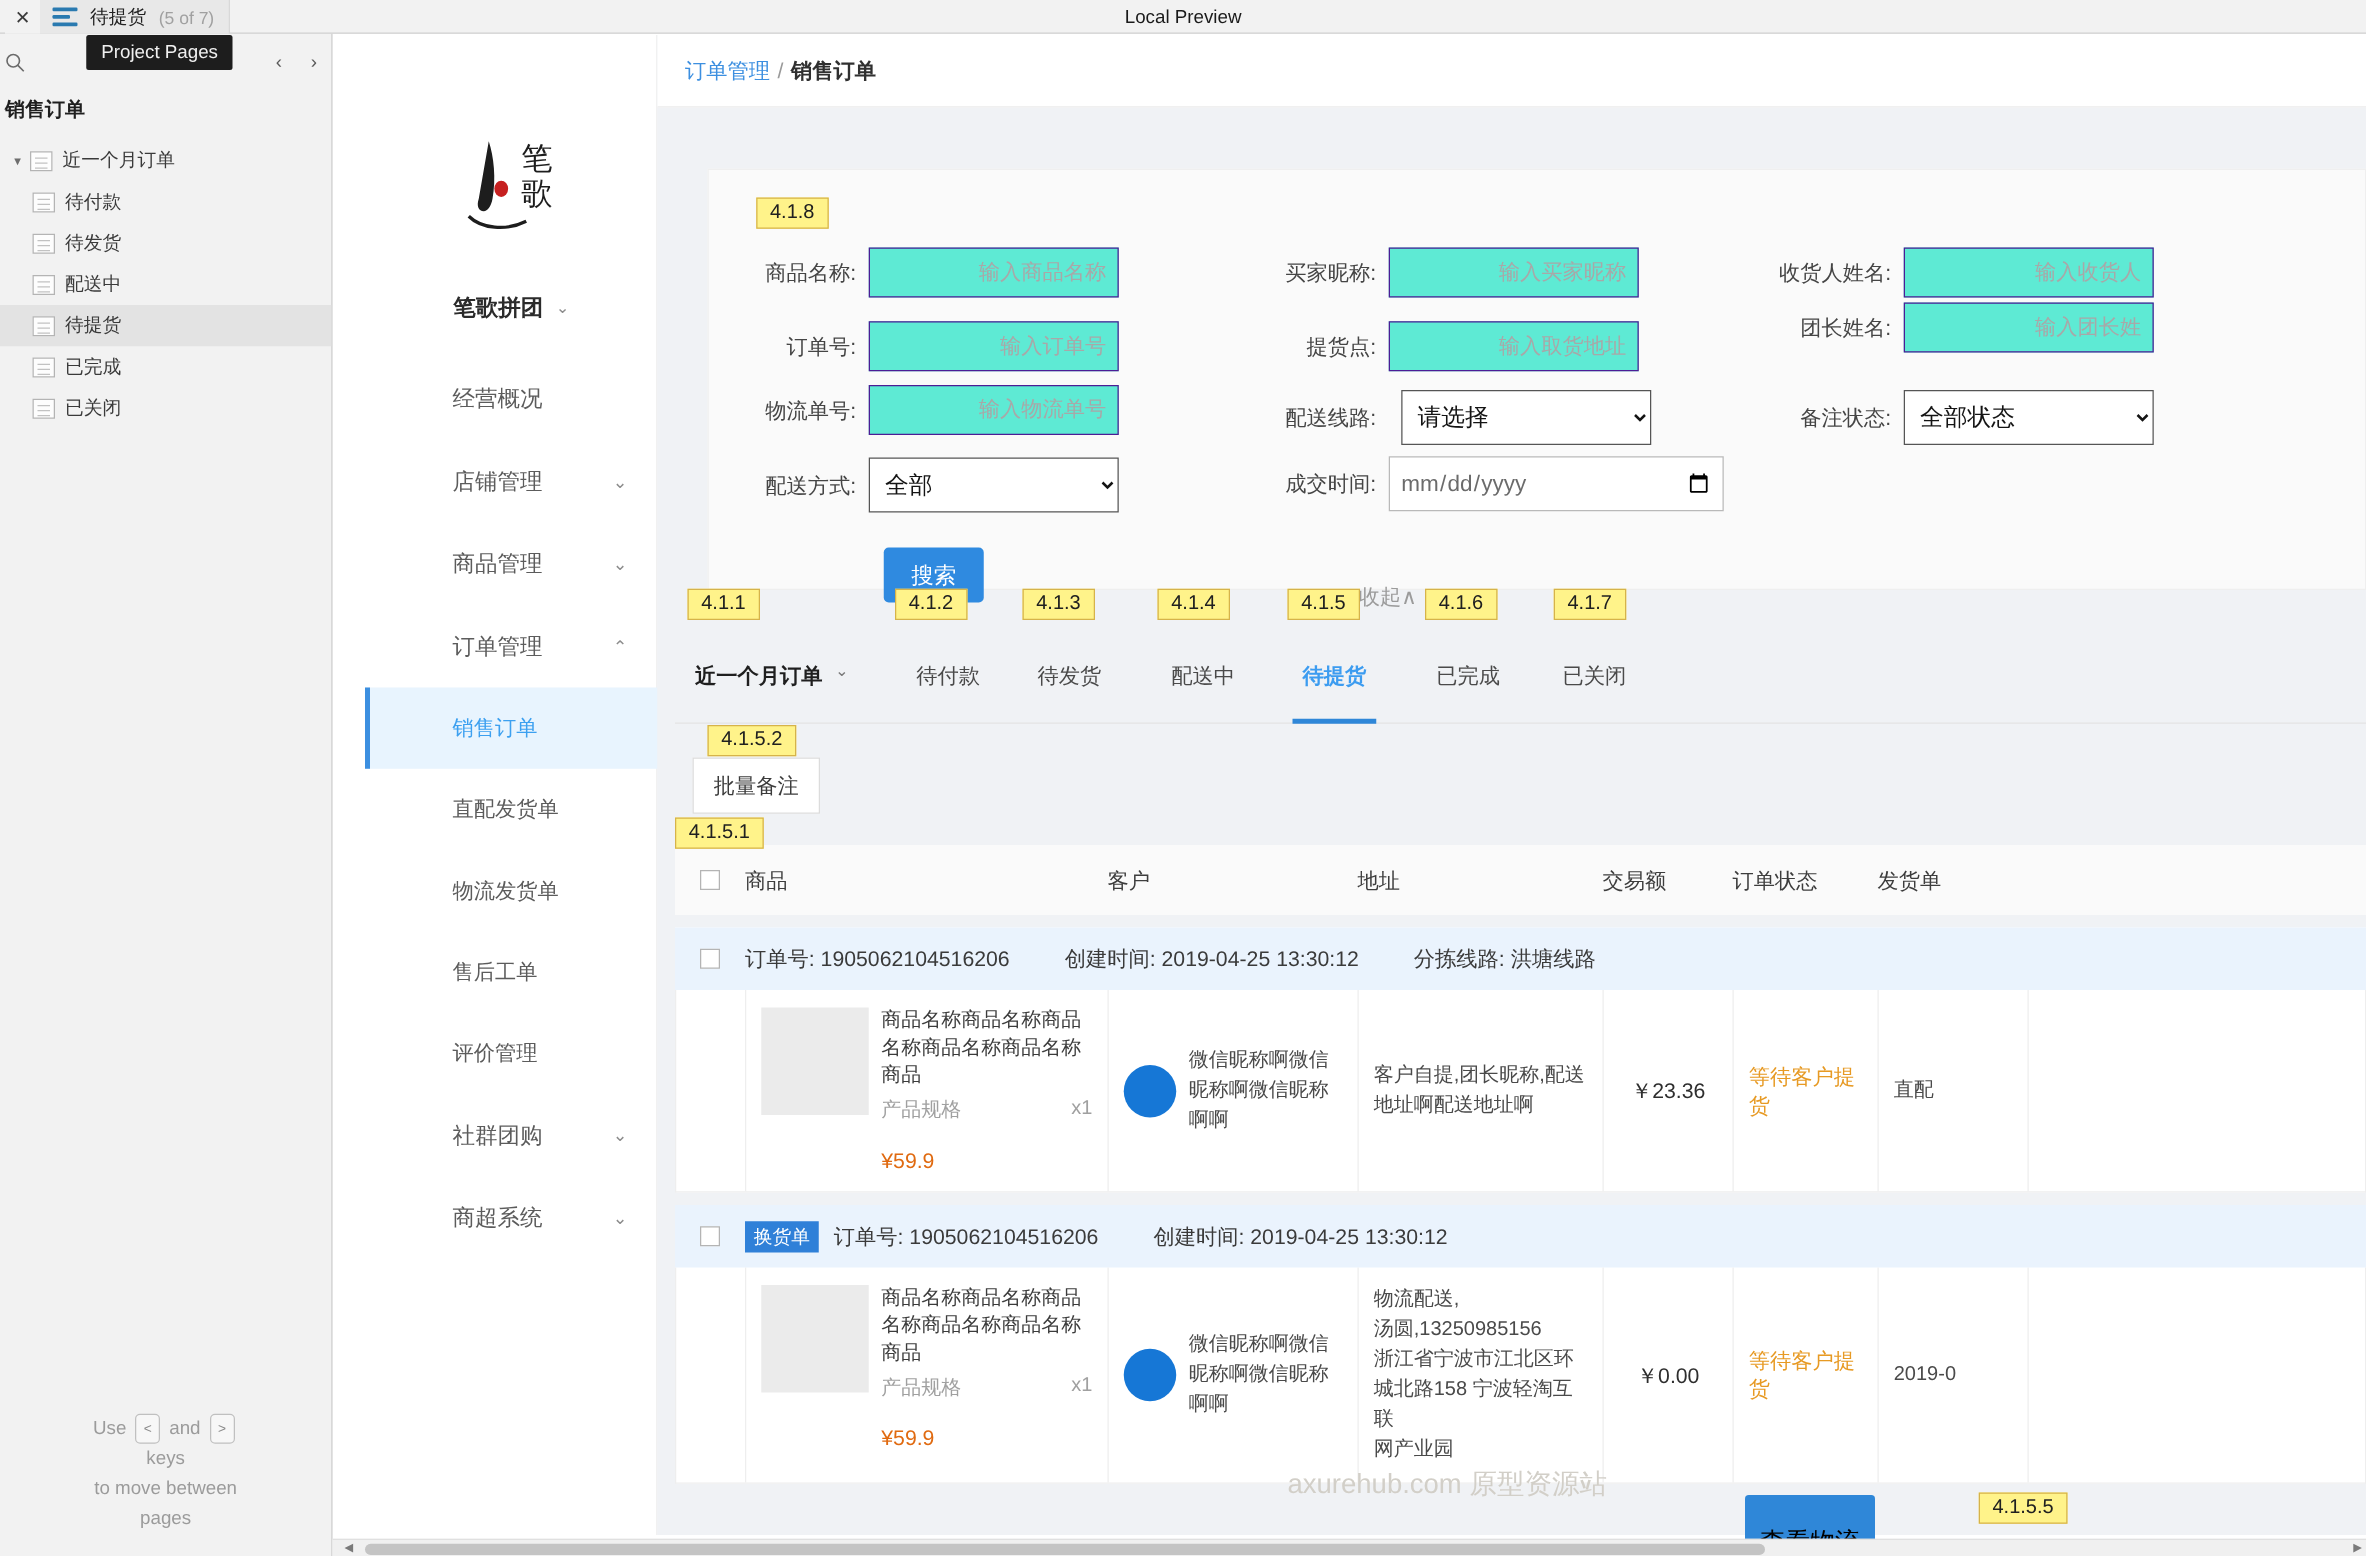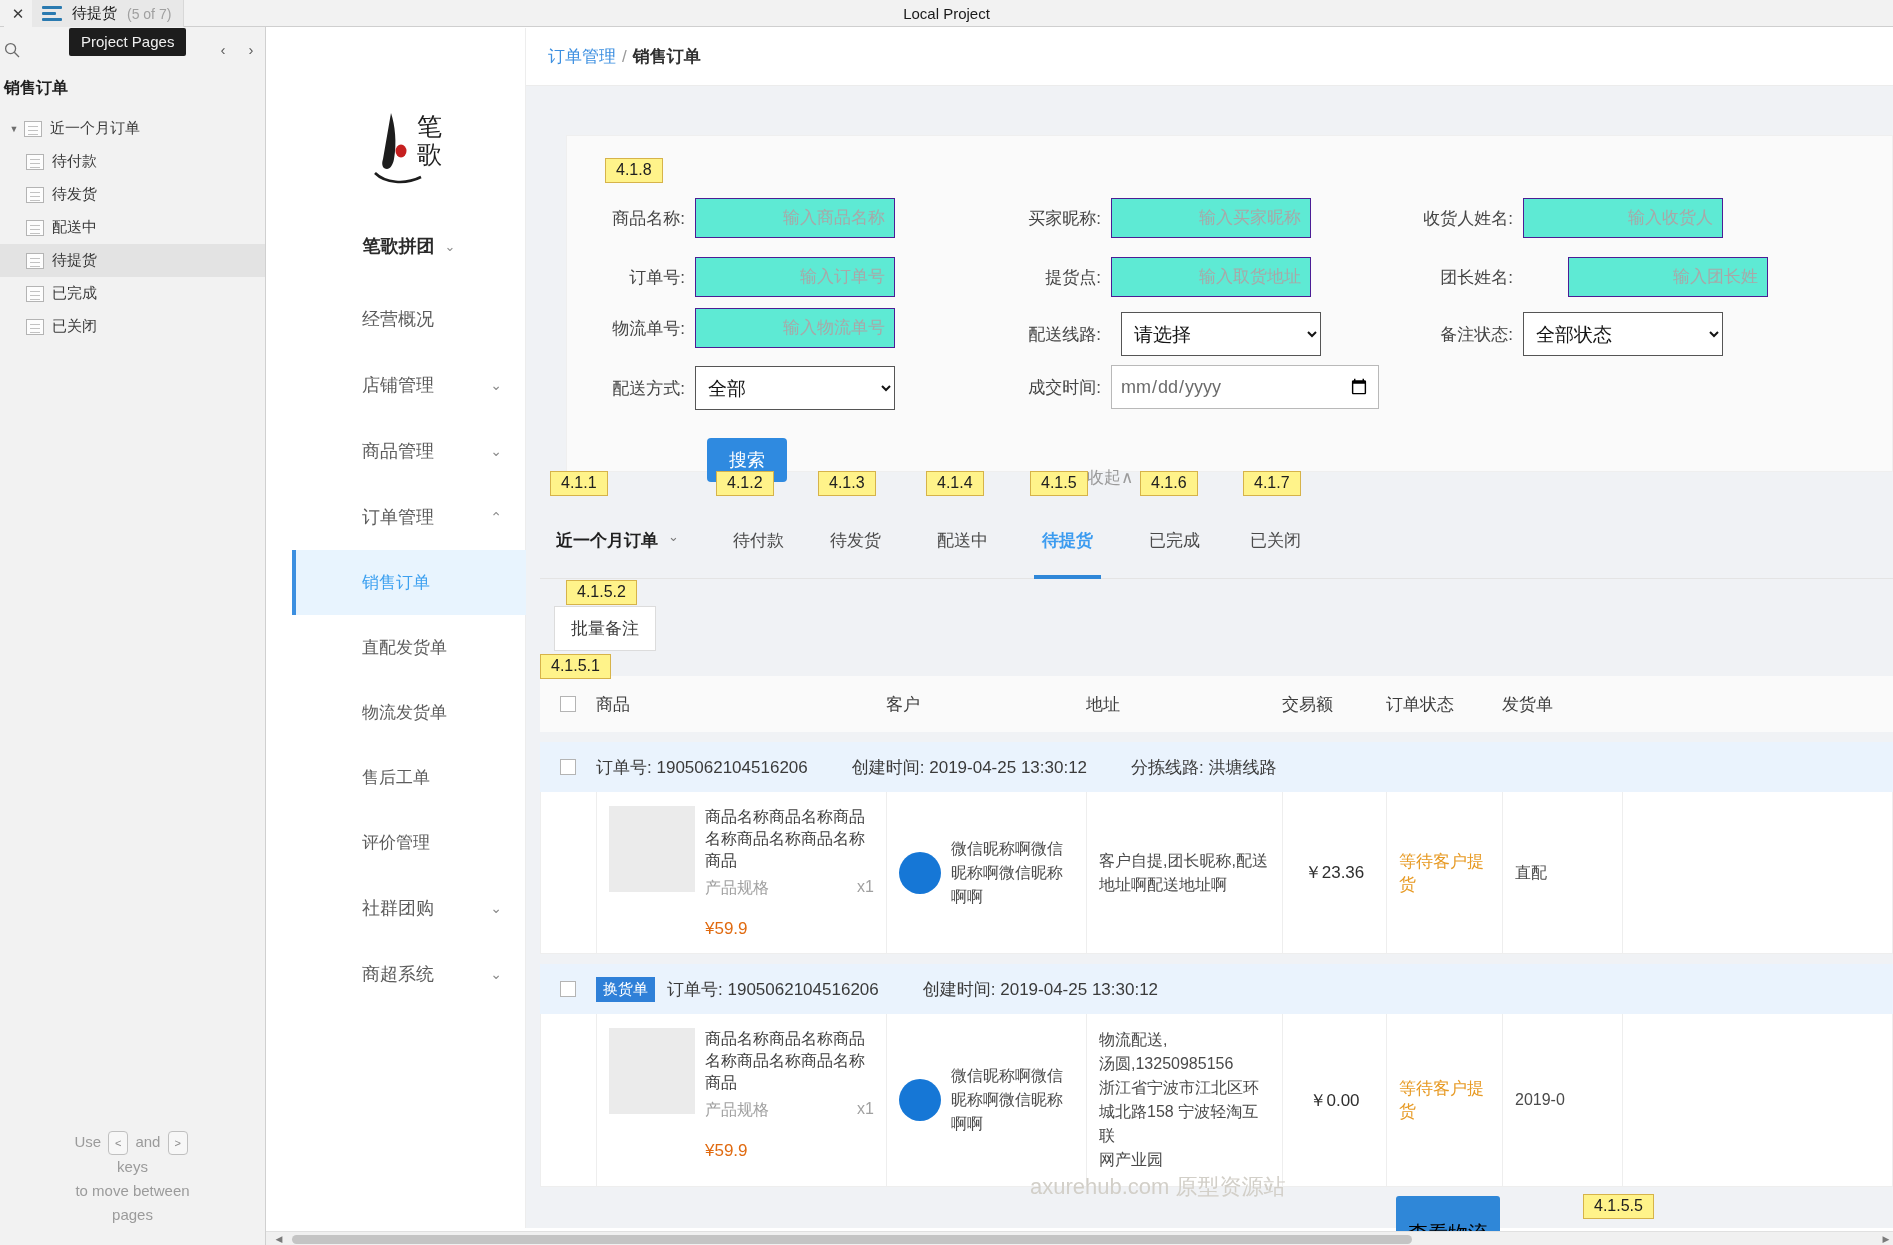--- a/index.html
+++ b/index.html
@@ -497,21 +497,21 @@
     <span>and</span>
     <span class="keycap">&gt;</span>
     <br>
     <span>keys</span><br>
     <span>to move between</span><br>
     <span>pages</span>
   </div>
 </div>
 
 <div id="axure-tabbar">
-  <div class="preview-title">Local Project</div>
+  <div class="preview-title">Local Preview</div>
   <div class="tab-close">✕</div>
   <div class="tab-chip">
     <span class="tab-hamburger">
         <i></i>
         <i></i>
         <i></i>
       </span>
     <span class="tab-title">待提货</span>
     <span class="tab-count">(5 of 7)</span>
   </div>
@@ -630,21 +630,21 @@
           </div>
           <div class="field" style="left:428px; top:229px;">
             <span class="field-label" style="width:106px;">成交时间:</span>
             <input type="date" class="dateinput" style="width: 268px;">
           </div>
 
           <div class="field" style="left:826px; top:62px;">
             <span class="field-label" style="width:120px;">收货人姓名:</span>
             <input class="txtinput" style="width: 200px;" placeholder="输入收货人">
           </div>
-          <div class="field" style="left:826px; top:121px;gap:45px;">
+          <div class="field" style="left:826px; top:106px;">
             <span class="field-label" style="width:120px;">团长姓名:</span>
             <input class="txtinput" style="width: 200px;" placeholder="输入团长姓">
           </div>
           <div class="field" style="left:826px; top:176px;">
             <span class="field-label" style="width:120px;">备注状态:</span>
             <select class="selinput" style="width:200px;">
               <option>全部状态</option>
             </select>
           </div>
 

